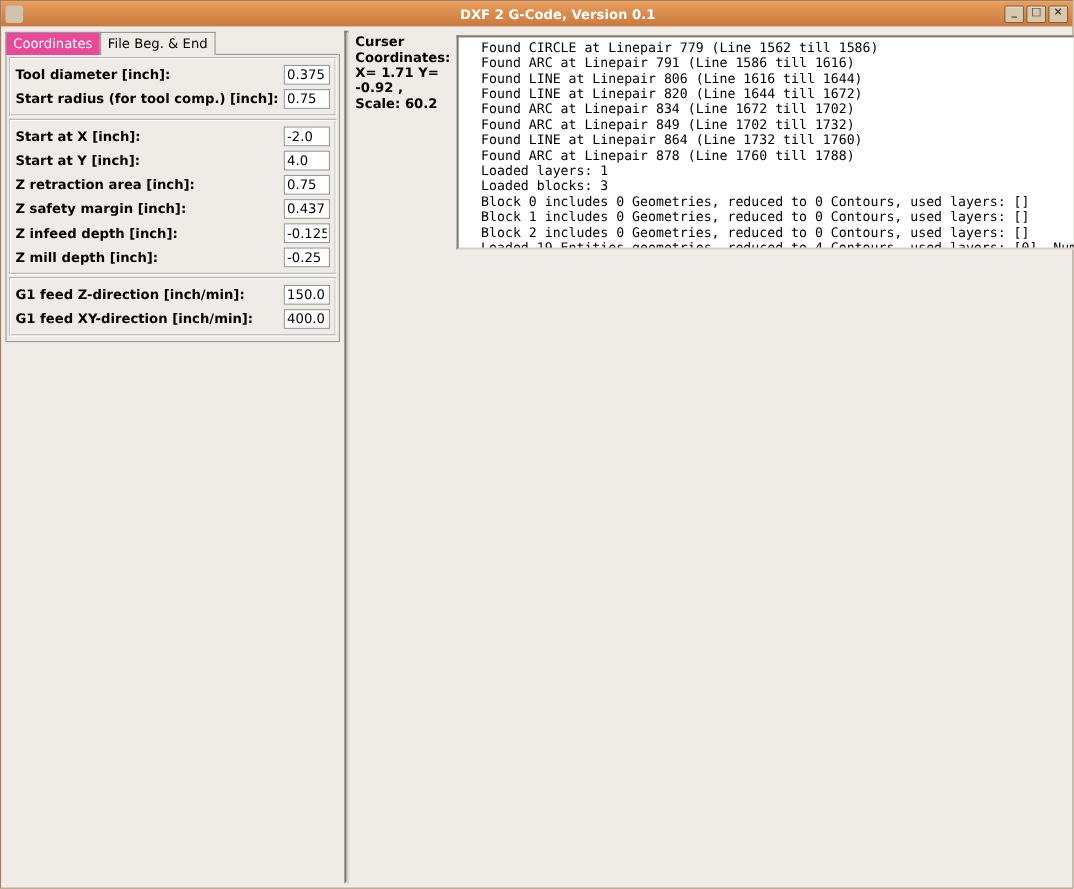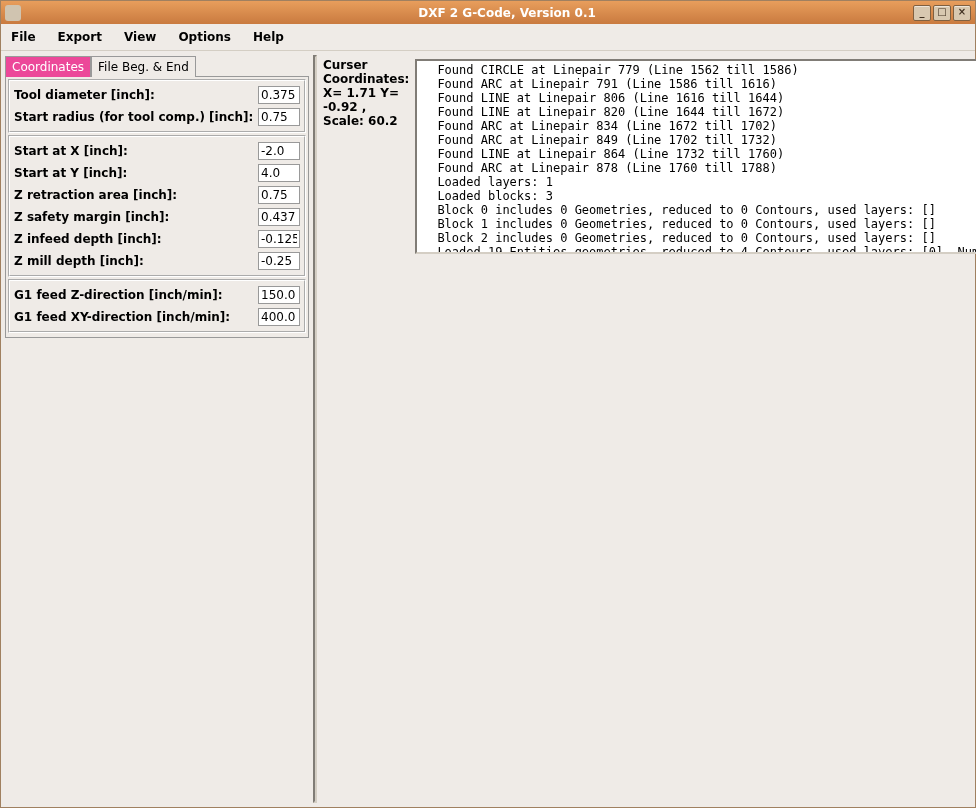--- a/index.html
+++ b/index.html
@@ -198,27 +198,20 @@
   <div class="titlebar">
     <div class="titlebar-icon"></div>
     <div class="titlebar-title">DXF 2 G-Code, Version 0.1</div>
     <div class="titlebar-controls">
       <div class="titlebar-btn">_</div>
       <div class="titlebar-btn">□</div>
       <div class="titlebar-btn">×</div>
     </div>
   </div>
 
-  <div class="menubar">
-    <div class="menubar-item">File</div>
-    <div class="menubar-item">Export</div>
-    <div class="menubar-item">View</div>
-    <div class="menubar-item">Options</div>
-    <div class="menubar-item">Help</div>
-  </div>
 
   <div class="content">
     <div class="left-panel">
       <div class="tabs">
         <div class="tab active">Coordinates</div>
         <div class="tab">File Beg. &amp; End</div>
       </div>
       <div class="tab-body">
         <div class="param-group">
           <div class="param-row">

